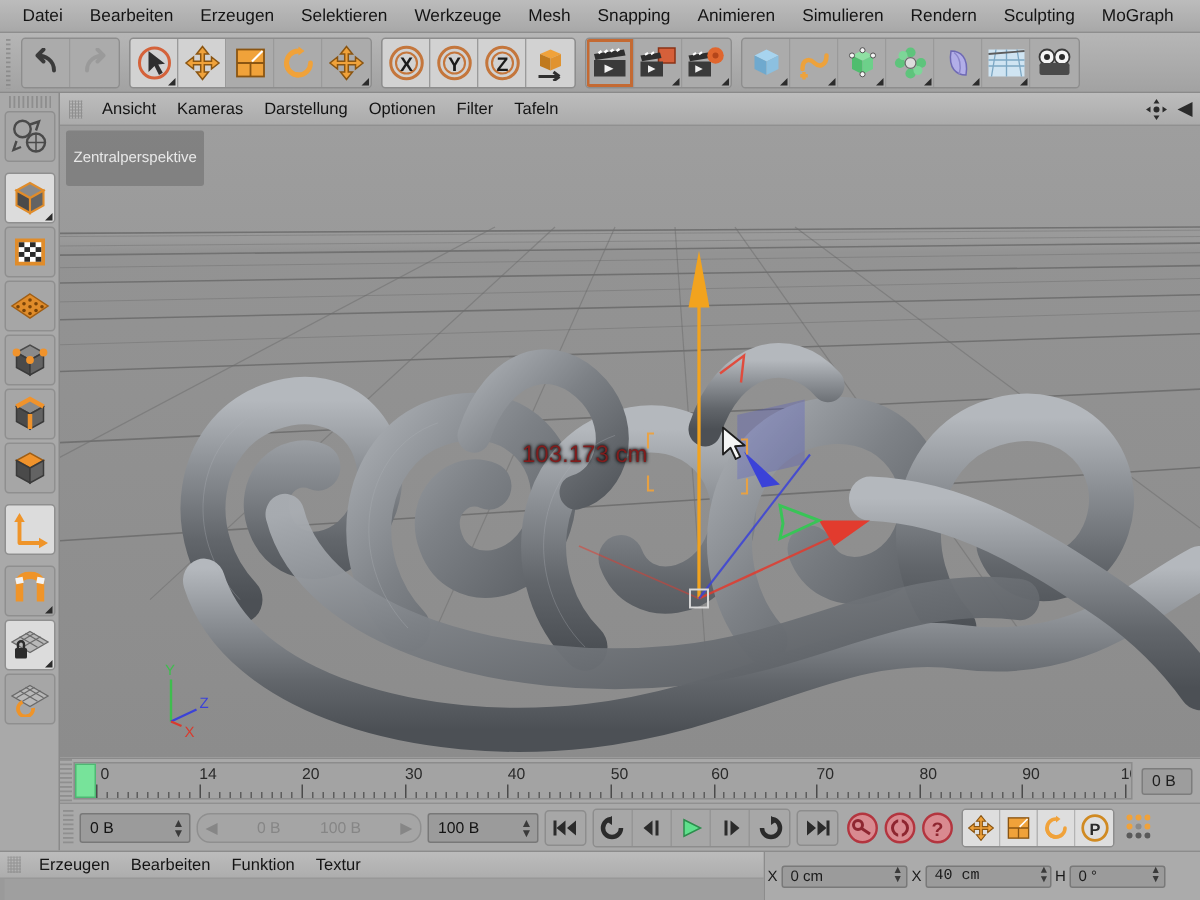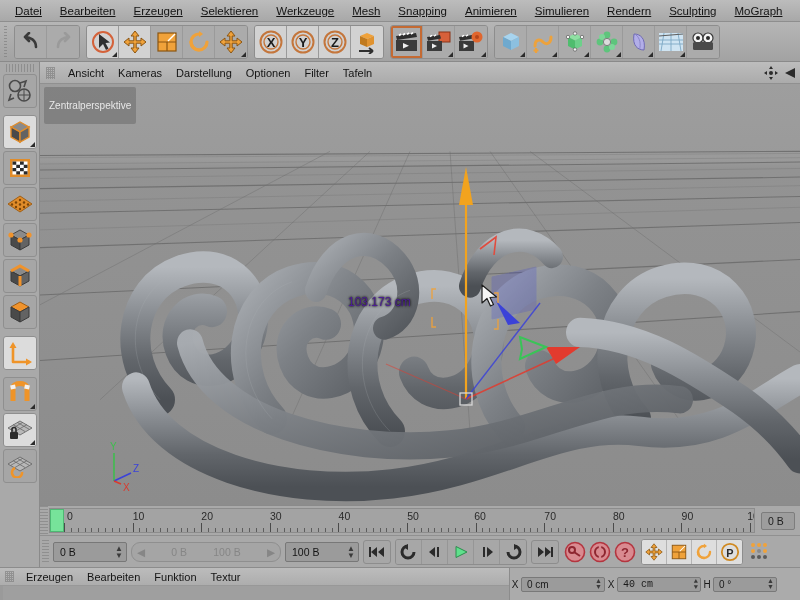--- a/index.html
+++ b/index.html
@@ -15,21 +15,21 @@
 
   
   .menubar {
     height:22px; flex:0 0 22px;
     background:linear-gradient(#bcbcbc,#a8a8a8);
     border-bottom:1px solid #8e8e8e;
     display:flex; align-items:center; padding-left:6px;
     overflow:hidden; white-space:nowrap;
   }
   .menubar .mi {
-    font-size:11.5px; color:#141414; padding:2px 9px; cursor:default;text-decoration:underline;
+    font-size:11.5px; color:#141414; padding:2px 9px; cursor:default;
   }
 
   
   .toolbar {
     height:40px; flex:0 0 40px;
     background:linear-gradient(#b6b6b6,#a2a2a2);
     border-bottom:1px solid #8a8a8a;
     display:flex; align-items:center; padding-left:2px;
     overflow:hidden;
   }
@@ -88,21 +88,21 @@
   .vpnav .ni { width:16px; height:16px; display:flex; align-items:center; justify-content:center;}
 
   
   .viewport { flex:1 1 auto; position:relative; overflow:hidden; background:#9d9d9d; }
   .viewport svg.scene { position:absolute; inset:0; width:100%; height:100%; }
   .vplabel {
     position:absolute; left:4px; top:3px; font-size:10px; color:#e8e8e8;
     background:rgba(120,120,120,.75); padding:13px 5px; border-radius:2px; z-index:5;
   }
   .measure {
-    position:absolute; color:#4c1d95; font-size:12px; z-index:6;
+    position:absolute; color:#7f1d1d; font-size:16px; z-index:6;
     text-shadow:0 0 3px rgba(0,0,0,.85), 0 0 2px rgba(0,0,0,.9);
     white-space:nowrap; pointer-events:none;
   }
   .cursor-arrow { position:absolute; z-index:7; }
 
   
   .timewrap { flex:0 0 30px; display:flex; align-items:stretch;
     background:#a9a9a9; border-top:1px solid #8a8a8a; }
   .tlgrip { width:8px; background-image:repeating-linear-gradient(#7d7d7d 0 1px, transparent 1px 3px);
     background-size:3px 3px; opacity:.6; }
@@ -755,21 +755,21 @@
             <div class="tick min" style="left: 645.12px;"></div>
             <div class="tick min" style="left: 651.98px;"></div>
             <div class="tick min" style="left: 658.84px;"></div>
             <div class="tick min" style="left: 665.7px;"></div>
             <div class="tick min" style="left: 672.56px;"></div>
             <div class="tick min" style="left: 679.42px;"></div>
             <div class="tick min" style="left: 686.28px;"></div>
             <div class="tick min" style="left: 693.14px;"></div>
             <div class="tick maj" style="left: 700px;"></div>
             <div class="lbl" style="left: 20px;">0</div>
-            <div class="lbl" style="left: 88.6px;">10</div>
+            <div class="lbl" style="left: 88.6px;">14</div>
             <div class="lbl" style="left: 157.2px;">20</div>
             <div class="lbl" style="left: 225.8px;">30</div>
             <div class="lbl" style="left: 294.4px;">40</div>
             <div class="lbl" style="left: 363px;">50</div>
             <div class="lbl" style="left: 430px;">60</div>
             <div class="lbl" style="left: 500.2px;">70</div>
             <div class="lbl" style="left: 568.8px;">80</div>
             <div class="lbl" style="left: 637.4px;">90</div>
             <div class="lbl" style="left: 706px;">100</div>
           </div>

